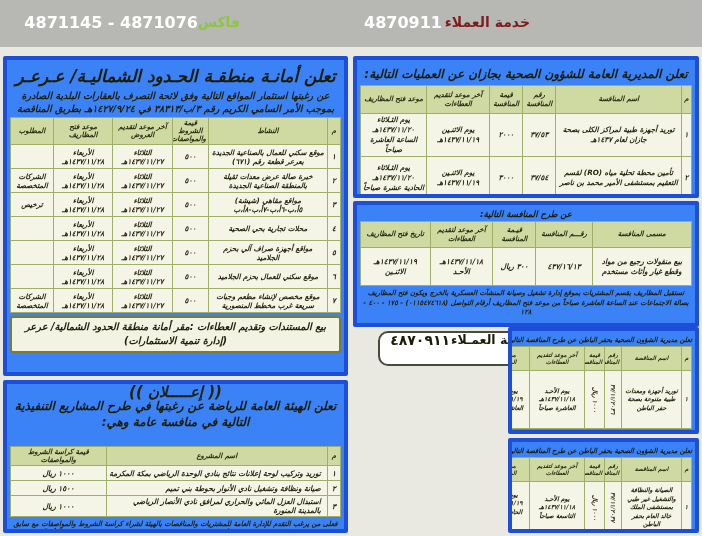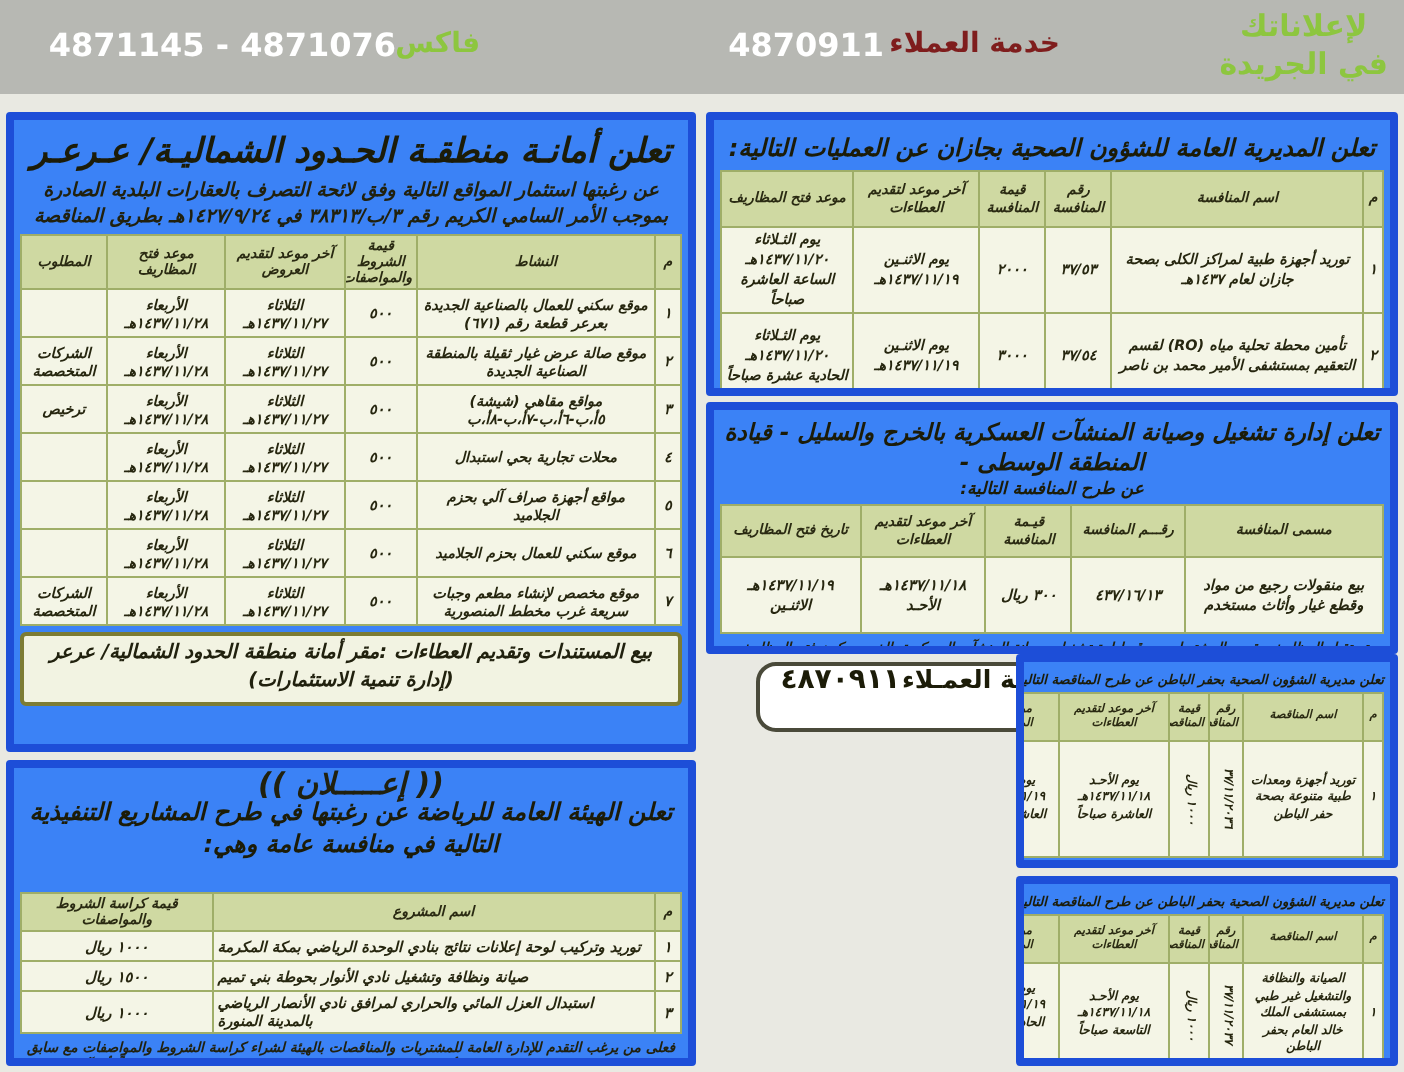--- a/index.html
+++ b/index.html
@@ -30,21 +30,21 @@
   .tbl-amanah th{font-size:7px;line-height:8px;height:24px;}
   .tbl-amanah td{font-size:7.2px;line-height:9px;height:24px;}
   .amanah-footer{margin-top:3px;border:2px solid #7d7c34;border-radius:3px;background:#f2f3e2;text-align:center;padding:2px 2px 3px;}
   .amanah-footer .f1{font-size:9.8px;font-weight:bold;line-height:14px;}
   
   .sports{left:3px;top:380px;width:345px;height:153px;}
   .sports-label{text-align:center;font-size:15px;font-weight:bold;line-height:11px;}
   .sports-title{font-size:12px;line-height:16px;margin:0 0 16px;}
   .tbl-sports th{font-size:7px;line-height:8px;height:17px;}
   .tbl-sports td{font-size:7.4px;line-height:9px;height:15px;}
-  .tbl-sports td:nth-child(2){text-align:left;padding-right:6px;}
+  .tbl-sports td:nth-child(2){text-align:right;padding-right:6px;}
   .sports-footer{font-size:6.9px;line-height:9px;font-weight:bold;text-align:center;margin:3px 2px 0;}
   
   .jazan{left:353px;top:56px;width:346px;height:142px;}
   .jazan .panel-title{font-size:12px;line-height:20px;}
   .tbl-jazan th{font-size:7px;line-height:9px;height:28px;}
   .tbl-jazan td{font-size:7.2px;line-height:10px;height:42px;}
   
   .military{left:353px;top:201px;width:346px;height:126px;}
   .military .t1{font-size:11.5px;line-height:15px;}
   .military .t2{font-size:8.5px;line-height:11px;}
@@ -68,24 +68,20 @@
   .hafr2 .tbl-hafr td{height:52px;}
   .tbl-hafr tbody td:nth-child(3),
   .tbl-hafr tbody td:nth-child(4){writing-mode:vertical-rl;font-size:6px;letter-spacing:0;}
 </style>
 </head>
 <body>
 
 <div class="page">
 
   <div class="topbar">
-    <div class="logo">
-      <div>لإعلاناتك</div>
-      <div>في الجريدة</div>
-    </div>
     <span class="cs-label">خدمة العملاء</span>
     <span class="cs-num">4870911</span>
     <span class="fax-label">فاكس</span>
     <span class="fax-nums">4871145 - 4871076</span>
   </div>
 
   <section class="panel amanah">
     <h1 class="panel-title amanah-title">تعلن أمانـة منطقـة الحـدود الشماليـة/ عـرعـر</h1>
     <p class="amanah-sub">
       <span>عن رغبتها استثمار المواقع التالية وفق لائحة التصرف بالعقارات البلدية الصادرة</span><br>
@@ -114,37 +110,37 @@
           <tr>
             <td>١</td>
             <td>موقع سكني للعمال بالصناعية الجديدة بعرعر قطعة رقم (٦٧١)</td>
             <td>٥٠٠</td>
             <td>الثلاثاء ١٤٣٧/١١/٢٧هـ</td>
             <td>الأربعاء ١٤٣٧/١١/٢٨هـ</td>
             <td></td>
           </tr>
           <tr>
             <td>٢</td>
-            <td>موقع صالة عرض غيار ثقيلة بالمنطقة الصناعية الجديدة</td>
+            <td>خبرة صالة عرض معدات ثقيلة بالمنطقة الصناعية الجديدة</td>
             <td>٥٠٠</td>
             <td>الثلاثاء ١٤٣٧/١١/٢٧هـ</td>
             <td>الأربعاء ١٤٣٧/١١/٢٨هـ</td>
             <td>الشركات المتخصصة</td>
           </tr>
           <tr>
             <td>٣</td>
             <td>مواقع مقاهي (شيشة) ٥أ،ب-٦أ،ب-٧أ،ب-٨أ،ب</td>
             <td>٥٠٠</td>
             <td>الثلاثاء ١٤٣٧/١١/٢٧هـ</td>
             <td>الأربعاء ١٤٣٧/١١/٢٨هـ</td>
             <td>ترخيص</td>
           </tr>
           <tr>
             <td>٤</td>
-            <td>محلات تجارية بحي استبدال</td>
+            <td>محلات تجارية بحي الصحية</td>
             <td>٥٠٠</td>
             <td>الثلاثاء ١٤٣٧/١١/٢٧هـ</td>
             <td>الأربعاء ١٤٣٧/١١/٢٨هـ</td>
             <td></td>
           </tr>
           <tr>
             <td>٥</td>
             <td>مواقع أجهزة صراف آلي بحزم الجلاميد</td>
             <td>٥٠٠</td>
             <td>الثلاثاء ١٤٣٧/١١/٢٧هـ</td>
@@ -249,21 +245,20 @@
             <td>٣٧/٥٤</td>
             <td>٣٠٠٠</td>
             <td>يوم الاثنـين ١٤٣٧/١١/١٩هـ</td>
             <td>يوم الثـلاثاء ١٤٣٧/١١/٢٠هـ الحادية عشرة صباحاً</td>
           </tr>
         </tbody>
     </table>
   </section>
 
   <section class="panel military">
-    <h2 class="panel-title t1">تعلن إدارة تشغيل وصيانة المنشآت العسكرية بالخرج والسليل - قيادة المنطقة الوسطى -</h2>
     <div class="panel-title t2">عن طرح المنافسة التالية:</div>
     <table class="tbl tbl-military">
       <colgroup>
           <col style="width:30%">
           <col style="width:17%">
           <col style="width:13%">
           <col style="width:19%">
           <col style="width:21%">
         </colgroup>
       <thead>

